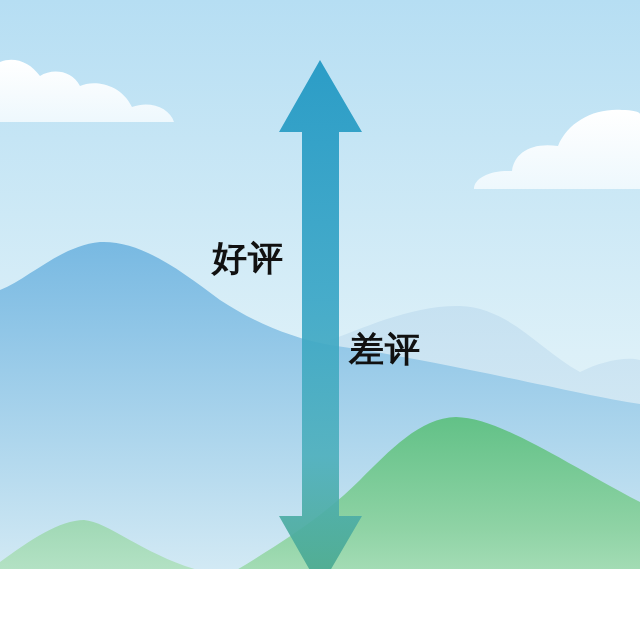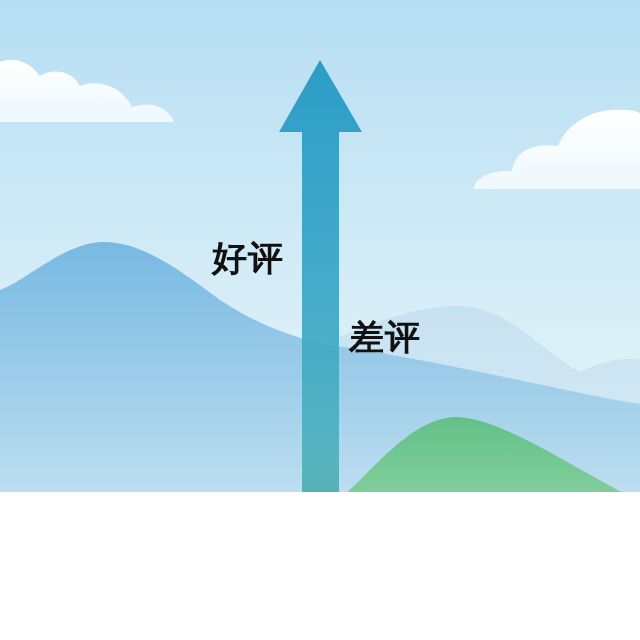--- a/index.html
+++ b/index.html
@@ -1,30 +1,30 @@
 <!DOCTYPE html>
 <html><head>
 <meta charset="utf-8">
 <style>
   html, body { margin: 0; padding: 0; }
   body { width: 640px; height: 640px; overflow: hidden; background: #ffffff; }
-  #scene { position: relative; width: 640px; height: 492px; overflow: hidden; }
+  #scene { position: relative; width: 640px; height: 569px; overflow: hidden; }
   #scene svg.bg { position: absolute; left: 0; top: 0; width: 640px; height: 640px; }
   .label {
     position: absolute;
     font-family: "DejaVu Sans", sans-serif;
     font-weight: bold;
     color: #111111;
     font-size: 35px;
     line-height: 1;
     letter-spacing: 1px;
     white-space: nowrap;
   }
   #label-good { left: 212px; top: 241px; }
-  #label-bad { left: 349px; top: 320px; text-align: center; }
+  #label-bad { left: 349px; top: 332px; text-align: center; }
   #caption {
     position: absolute;
     left: 0; width: 640px;
     top: 631px;
     text-align: center;
     font-family: "DejaVu Sans", sans-serif;
     font-size: 28px;
     color: #1a1a1a;
     line-height: 1;
     letter-spacing: 1px;

